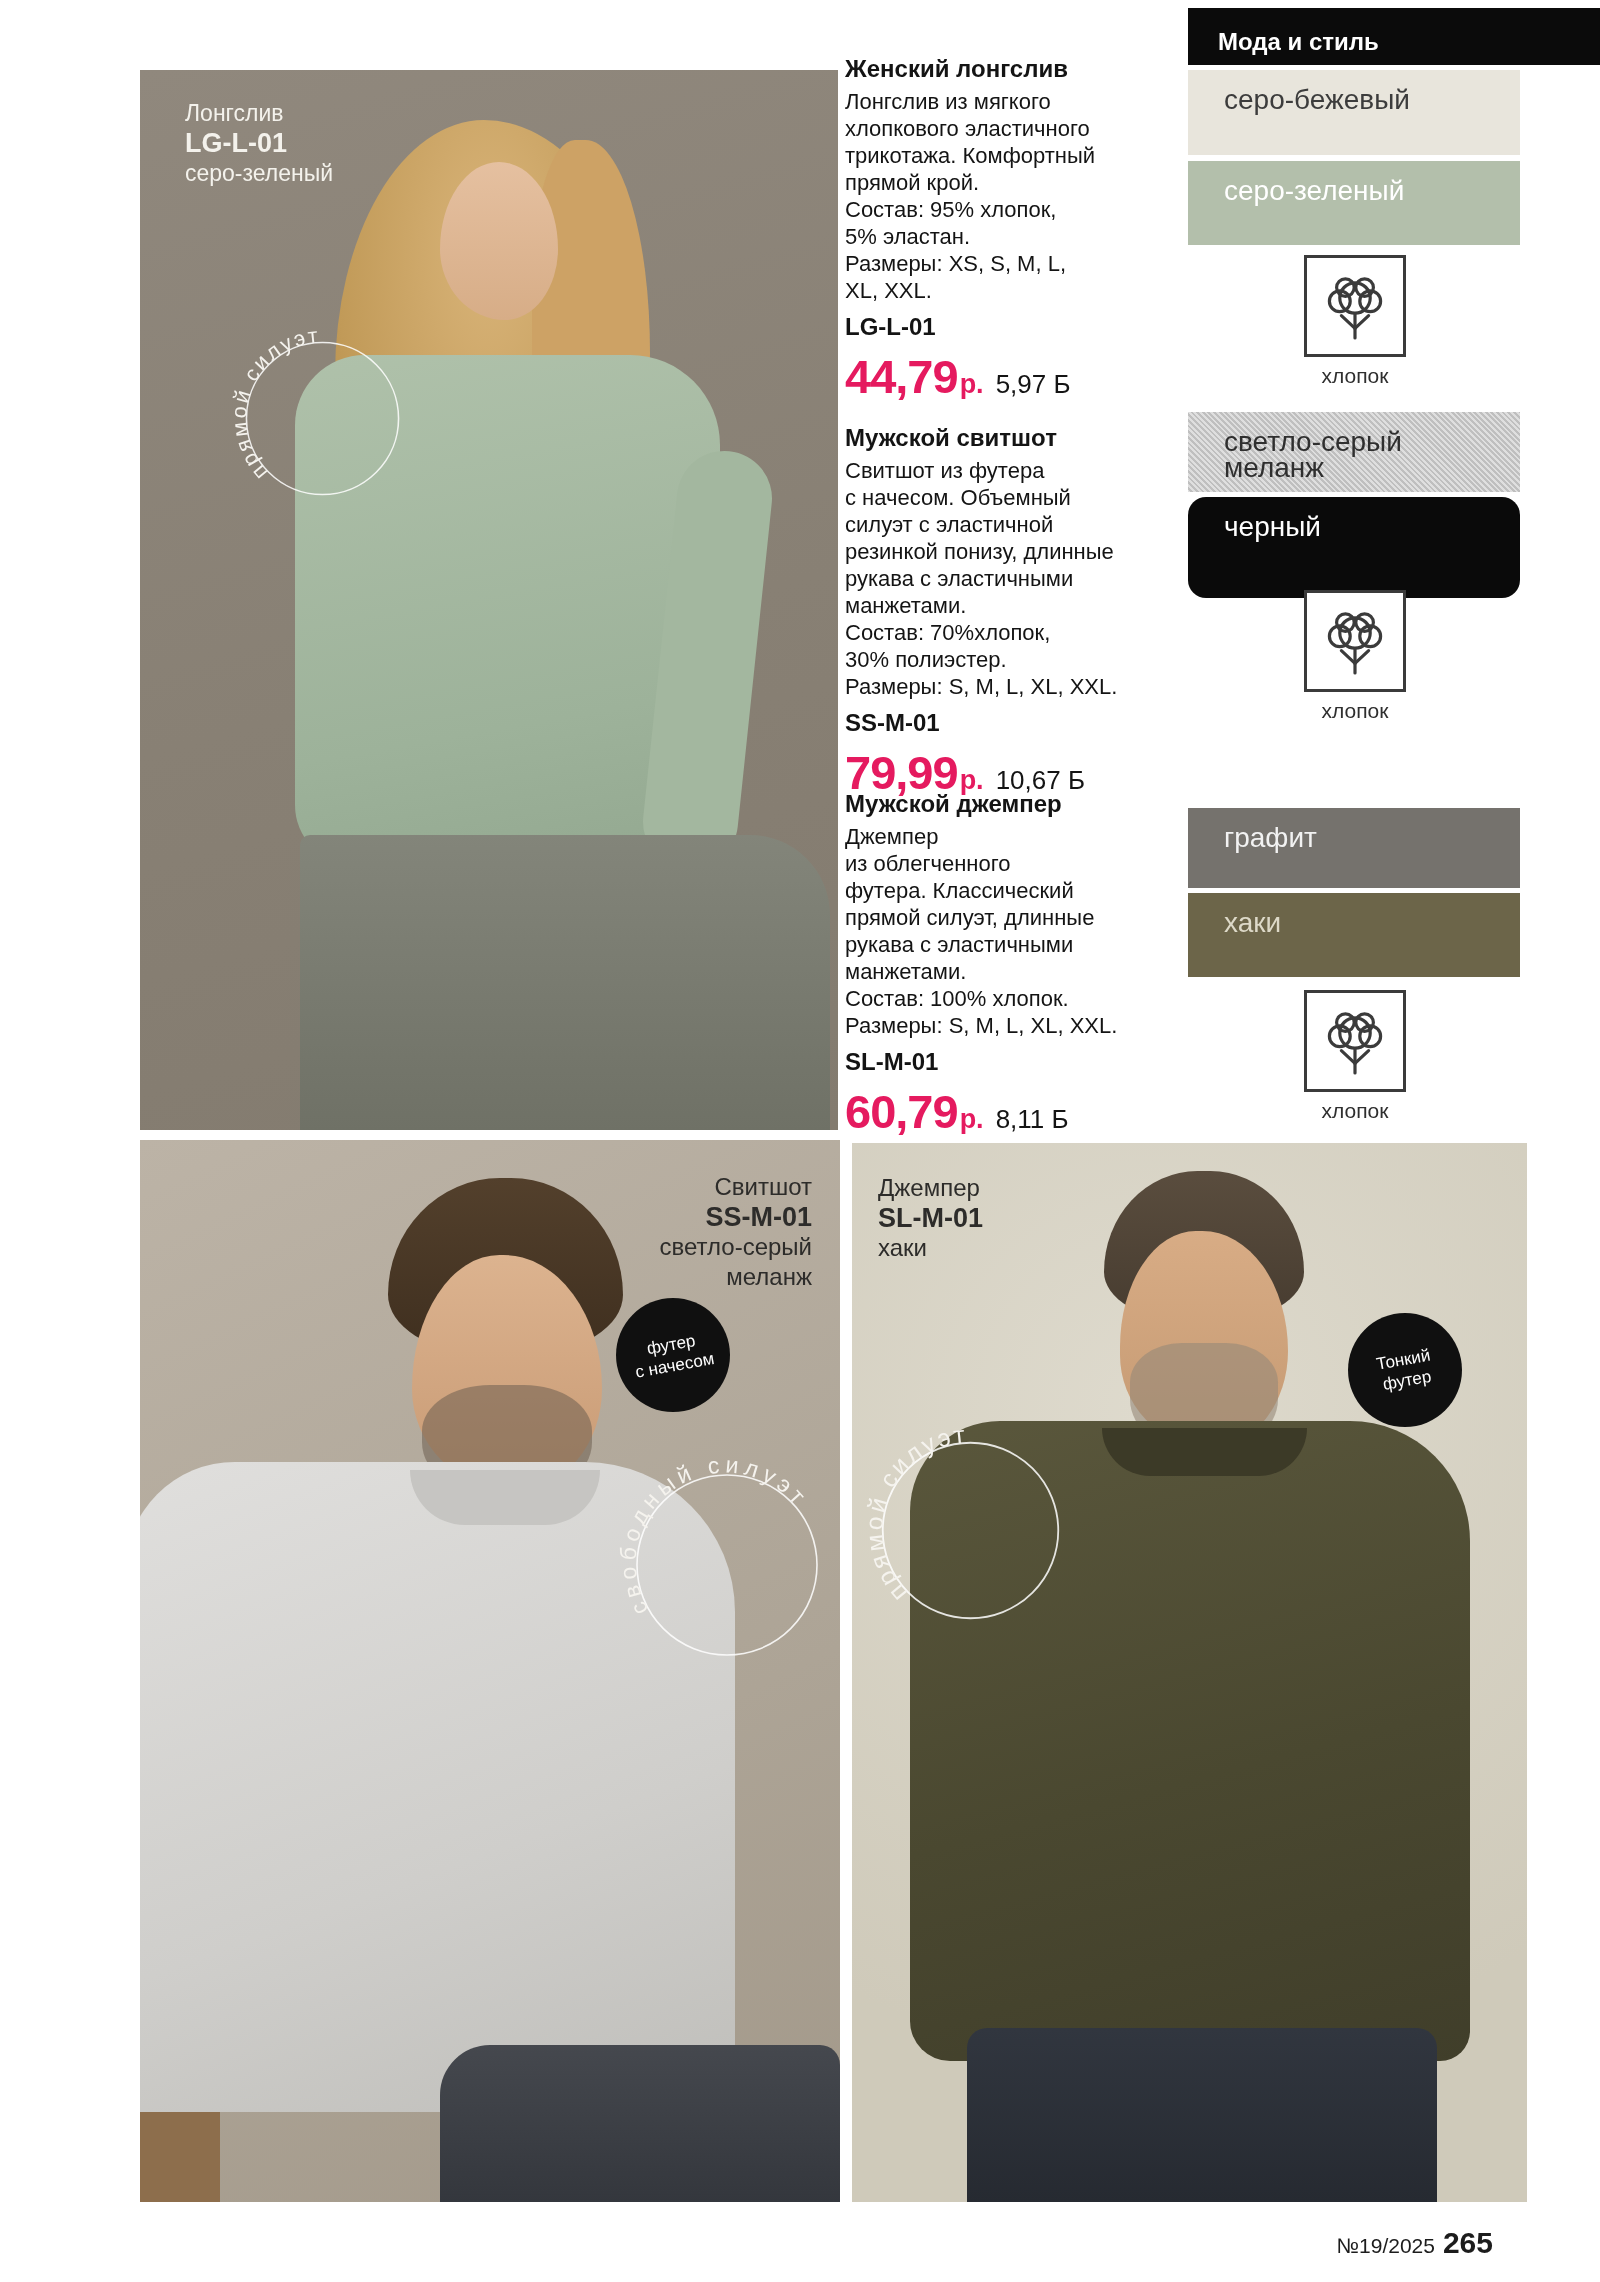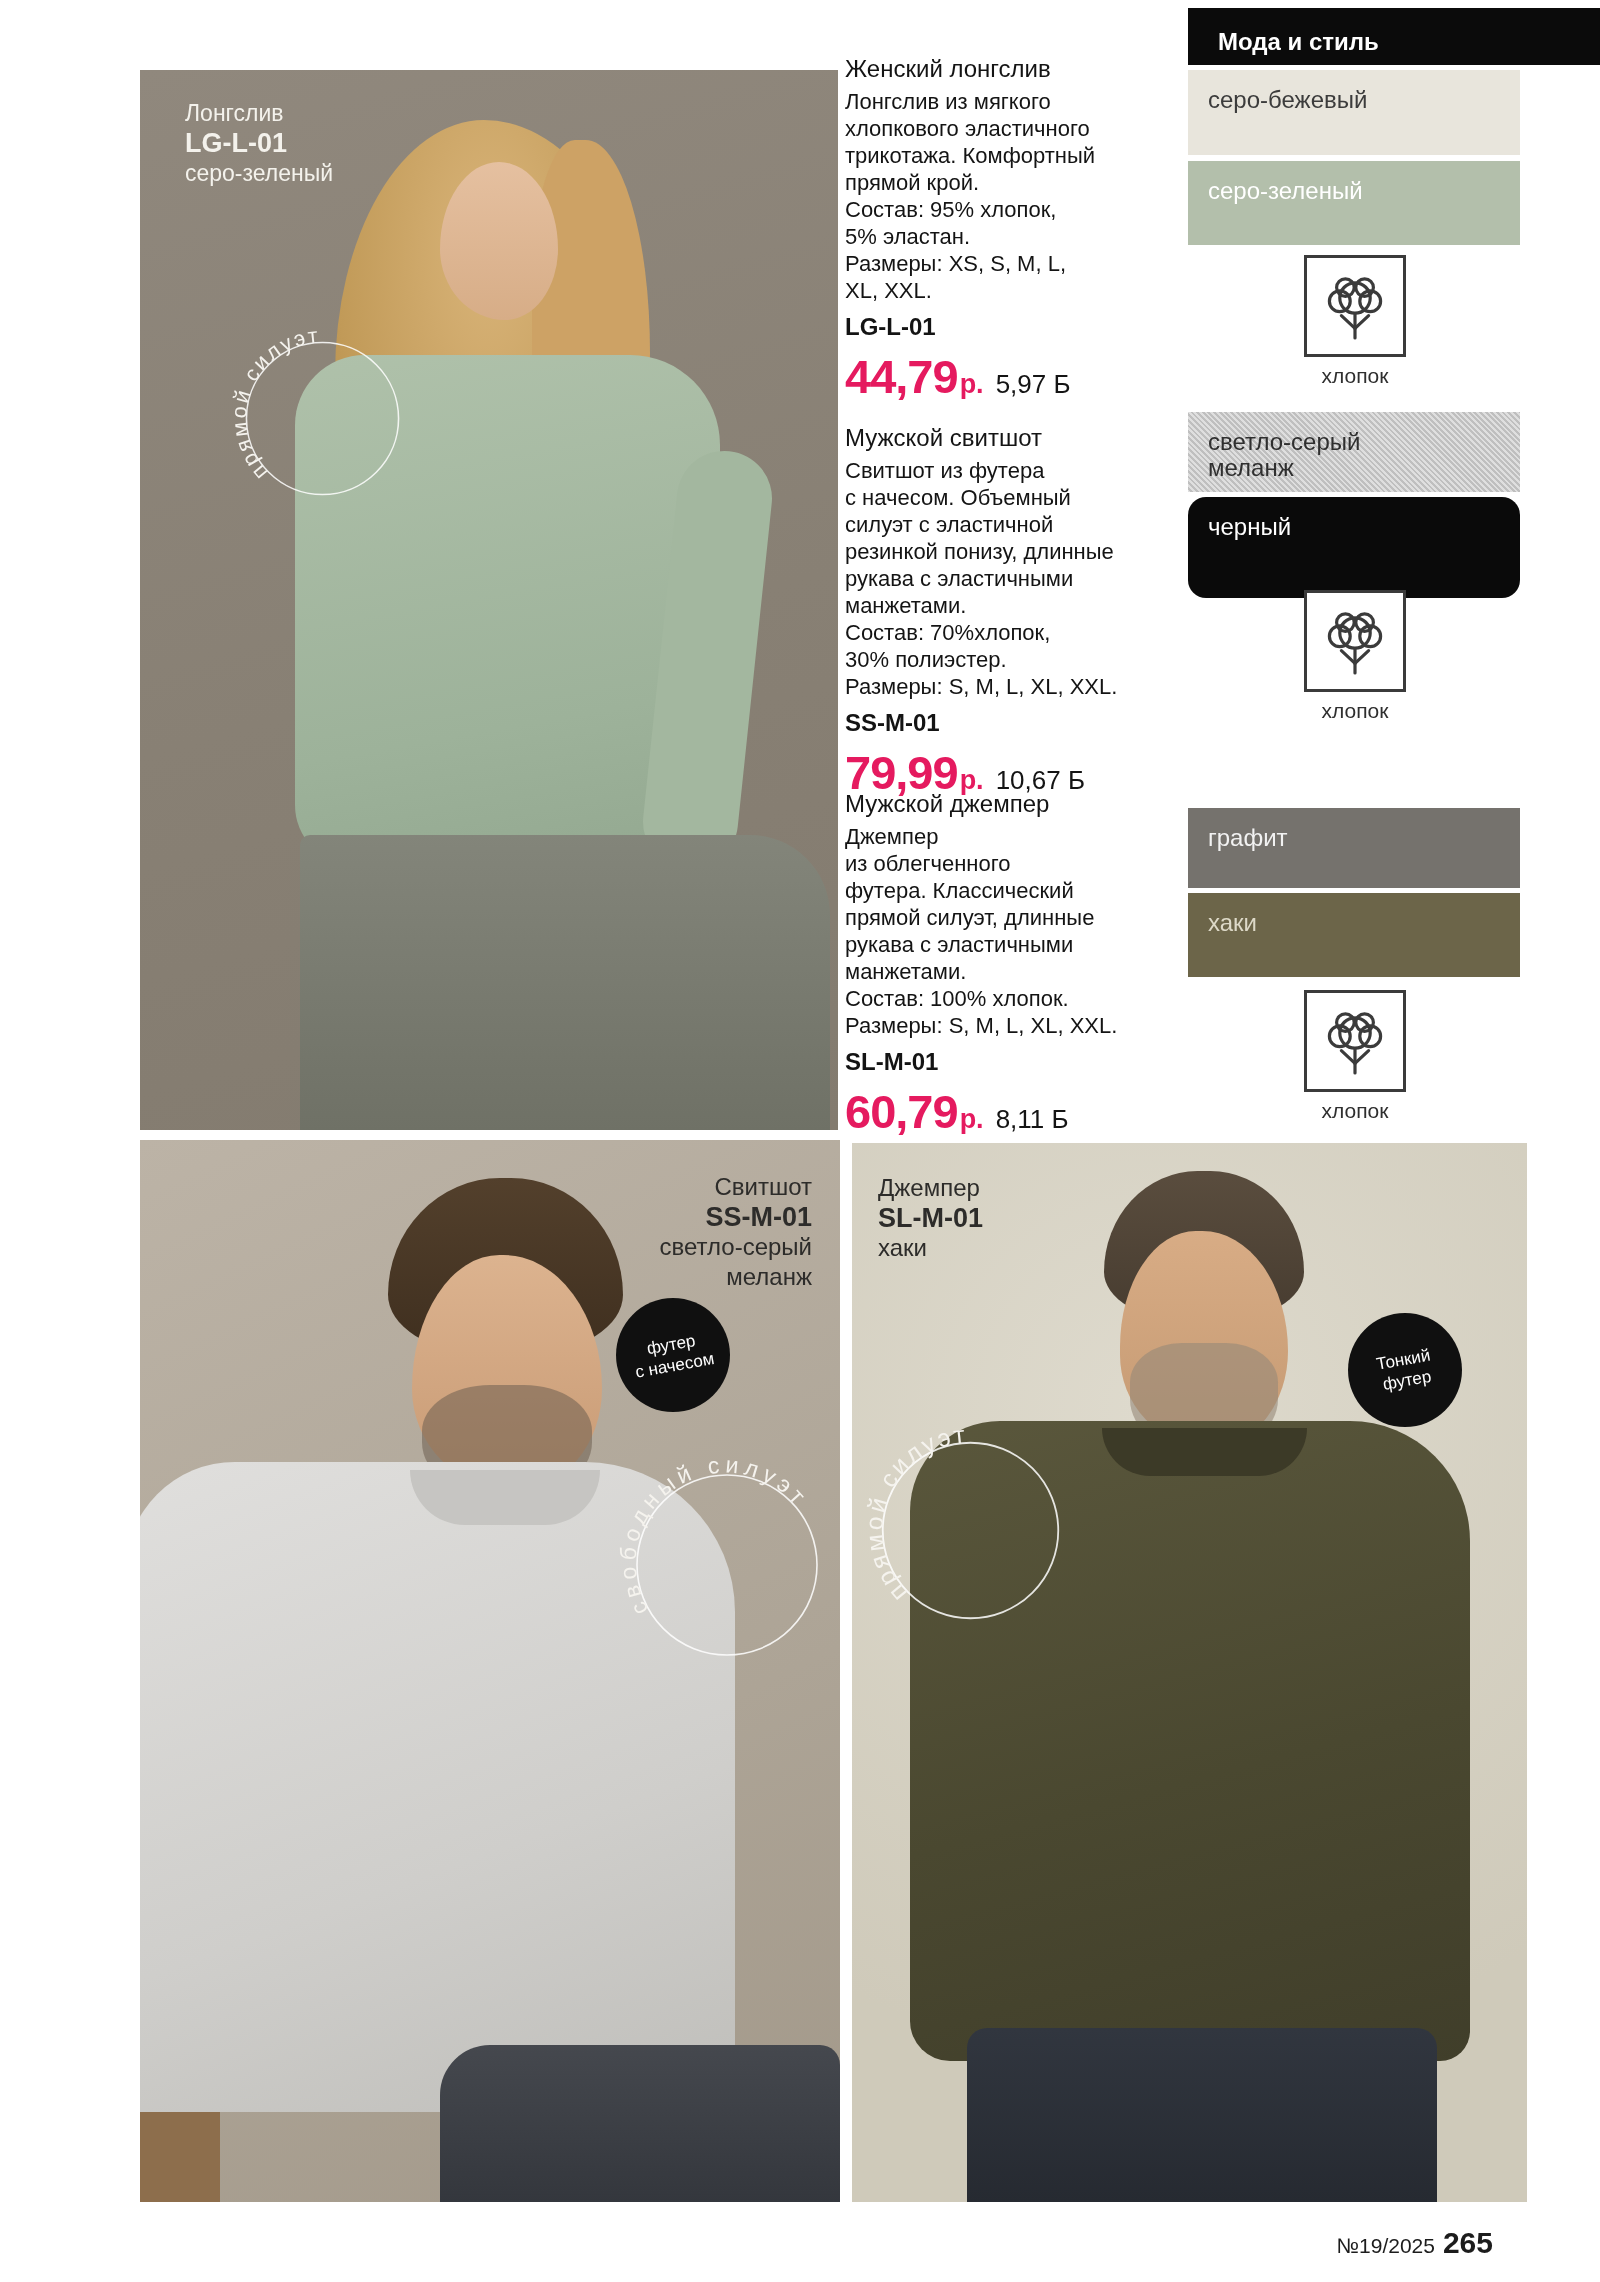--- a/index.html
+++ b/index.html
@@ -88,31 +88,31 @@
   
   .badge { position:absolute; width:114px; height:114px; border-radius:50%; background:#101010;
     display:flex; align-items:center; justify-content:center; text-align:center; }
   .badge-bl { left:476px; top:158px; }
   .badge-br { left:496px; top:170px; }
   .badge-text { color:#ffffff; font-size:17px; line-height:21px; transform:rotate(-10deg); white-space:pre-line; }
 
   
   .product { position:absolute; left:845px; width:312px; color:#141414; }
   .p1 { top:55px; } .p2 { top:424px; } .p3 { top:790px; }
-  .p-title { font-size:24px; font-weight:normal; margin-bottom:5px; }
+  .p-title { font-size:24px; font-weight:bold; margin-bottom:5px; }
   .p-desc { font-size:22px; line-height:27px; white-space:pre-line; }
   .p-sku { font-size:24px; font-weight:bold; margin-top:9px; }
   .price-row { display:flex; align-items:baseline; margin-top:8px; }
   .price-num { font-size:47px; font-weight:bold; color:#e51a5f; letter-spacing:-1px; }
   .price-cur { font-size:27px; font-weight:bold; color:#e51a5f; margin-left:2px; }
   .price-pts { font-size:26px; color:#141414; margin-left:12px; }
 
   
-  .swatch { position:absolute; left:1188px; width:332px; font-size:24px; line-height:26px;
-    padding:17px 20px; white-space:pre-line; }
+  .swatch { position:absolute; left:1188px; width:332px; font-size:28px; line-height:26px;
+    padding:17px 36px; white-space:pre-line; }
   .sw0 { top:70px;  height:85px; }
   .sw1 { top:161px; height:84px; }
   .sw2 { top:412px; height:80px; }
   .sw3 { top:497px; height:101px;border-radius:18px; }
   .sw4 { top:808px; height:80px; }
   .sw5 { top:893px; height:84px; }
   .melange { background-image:repeating-linear-gradient(45deg, rgba(255,255,255,.4) 0 2px, rgba(0,0,0,.05) 2px 4px); }
 
   
   .cotton { position:absolute; left:1303px; width:104px; text-align:center; }

